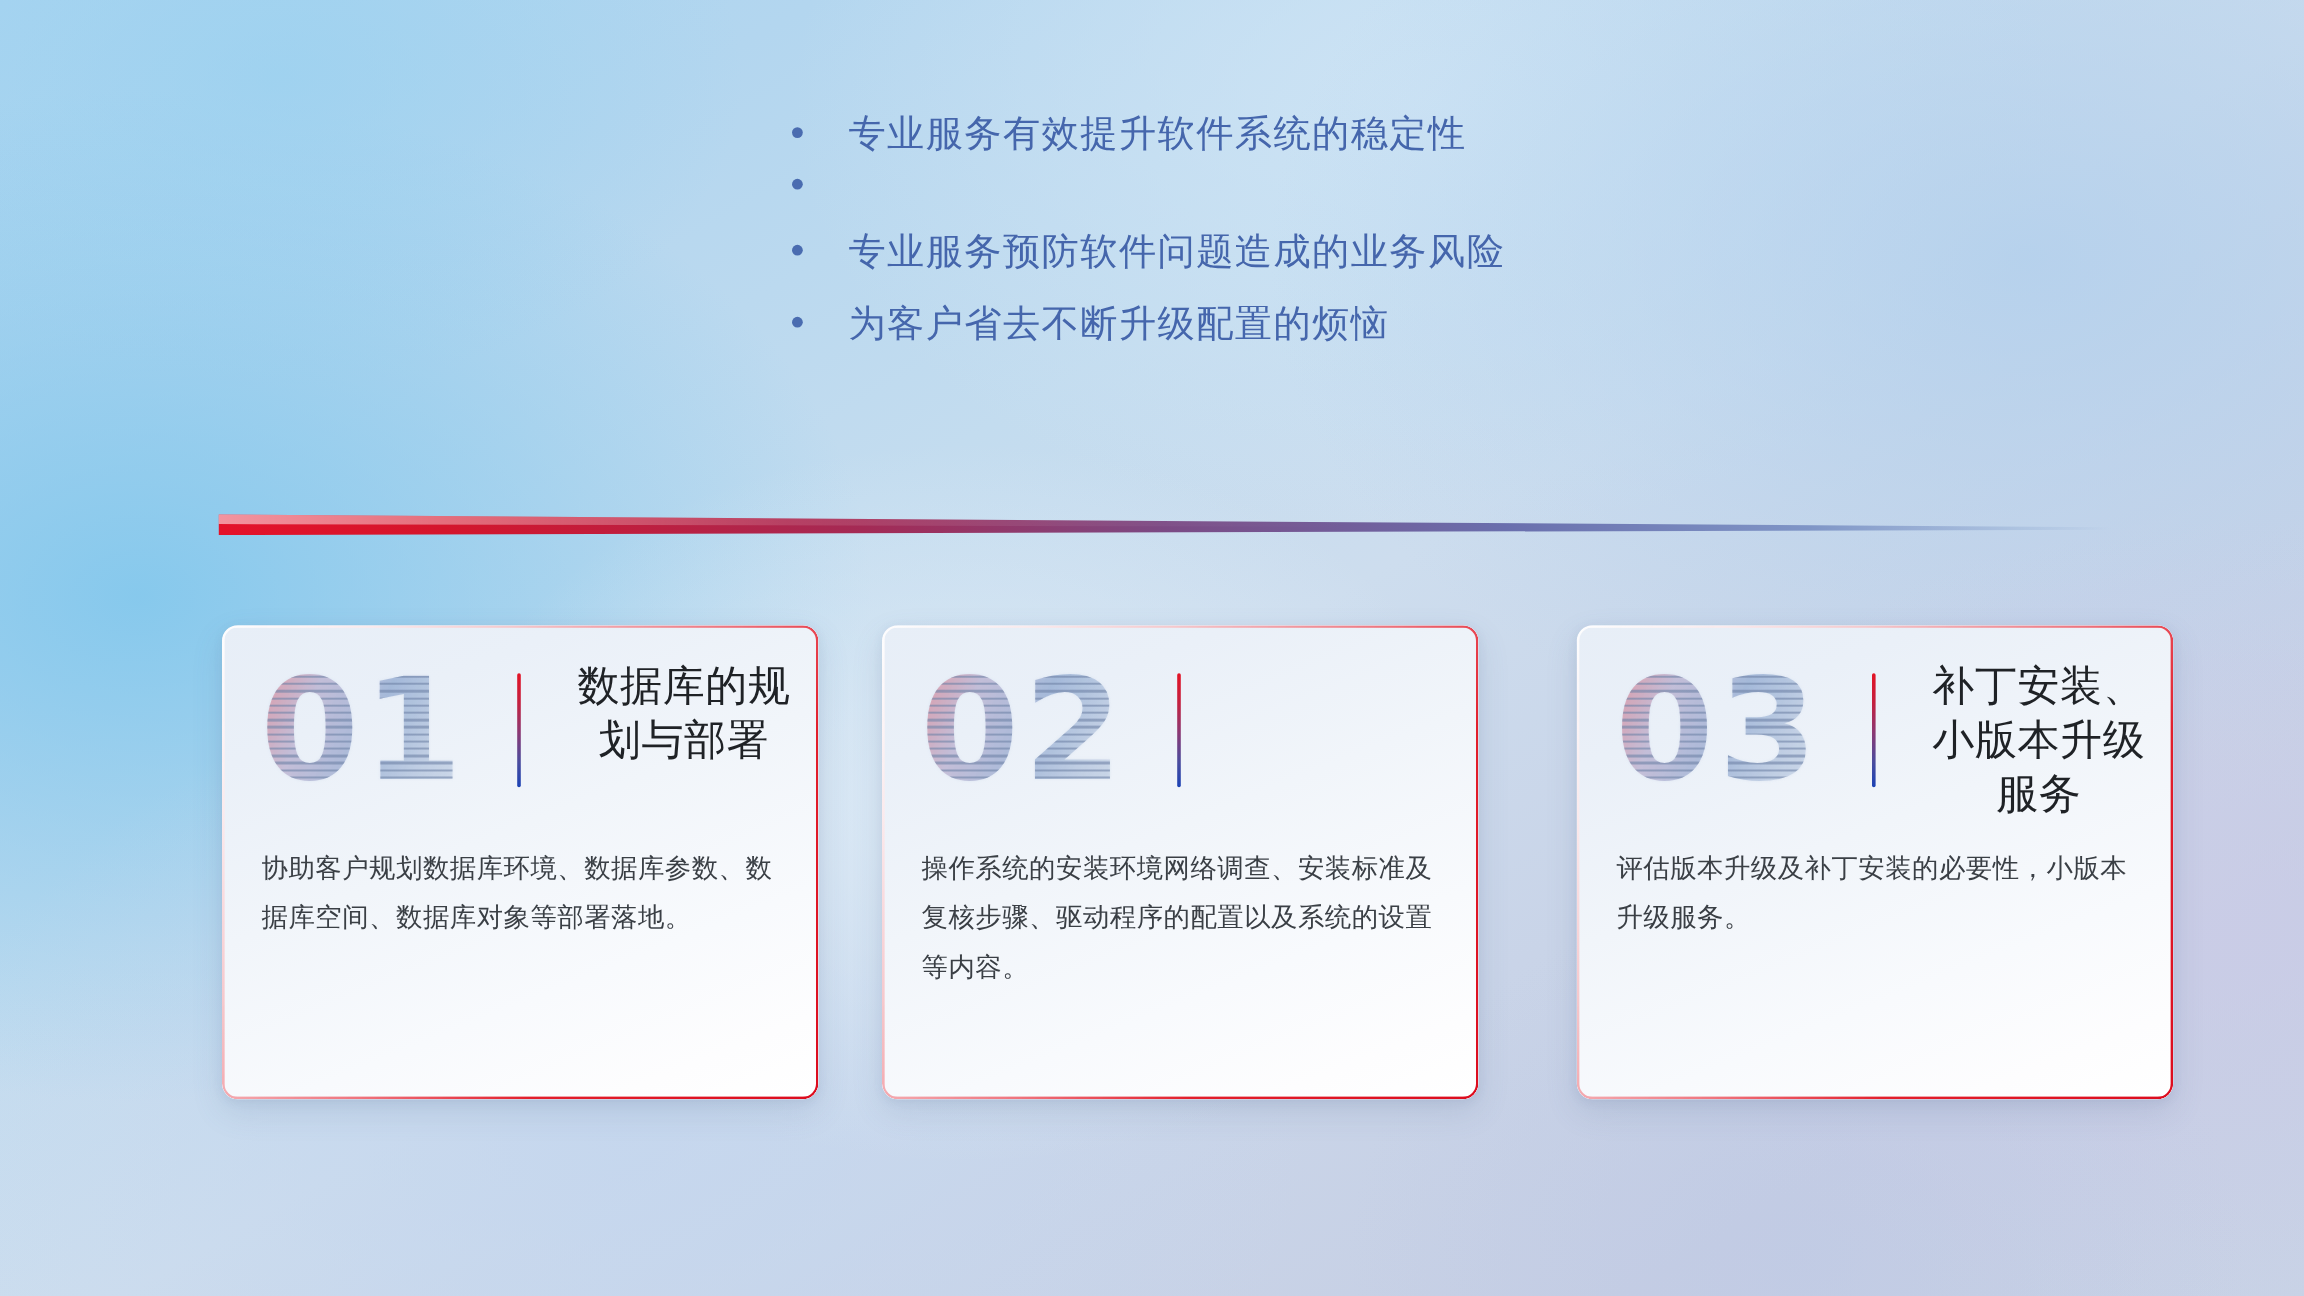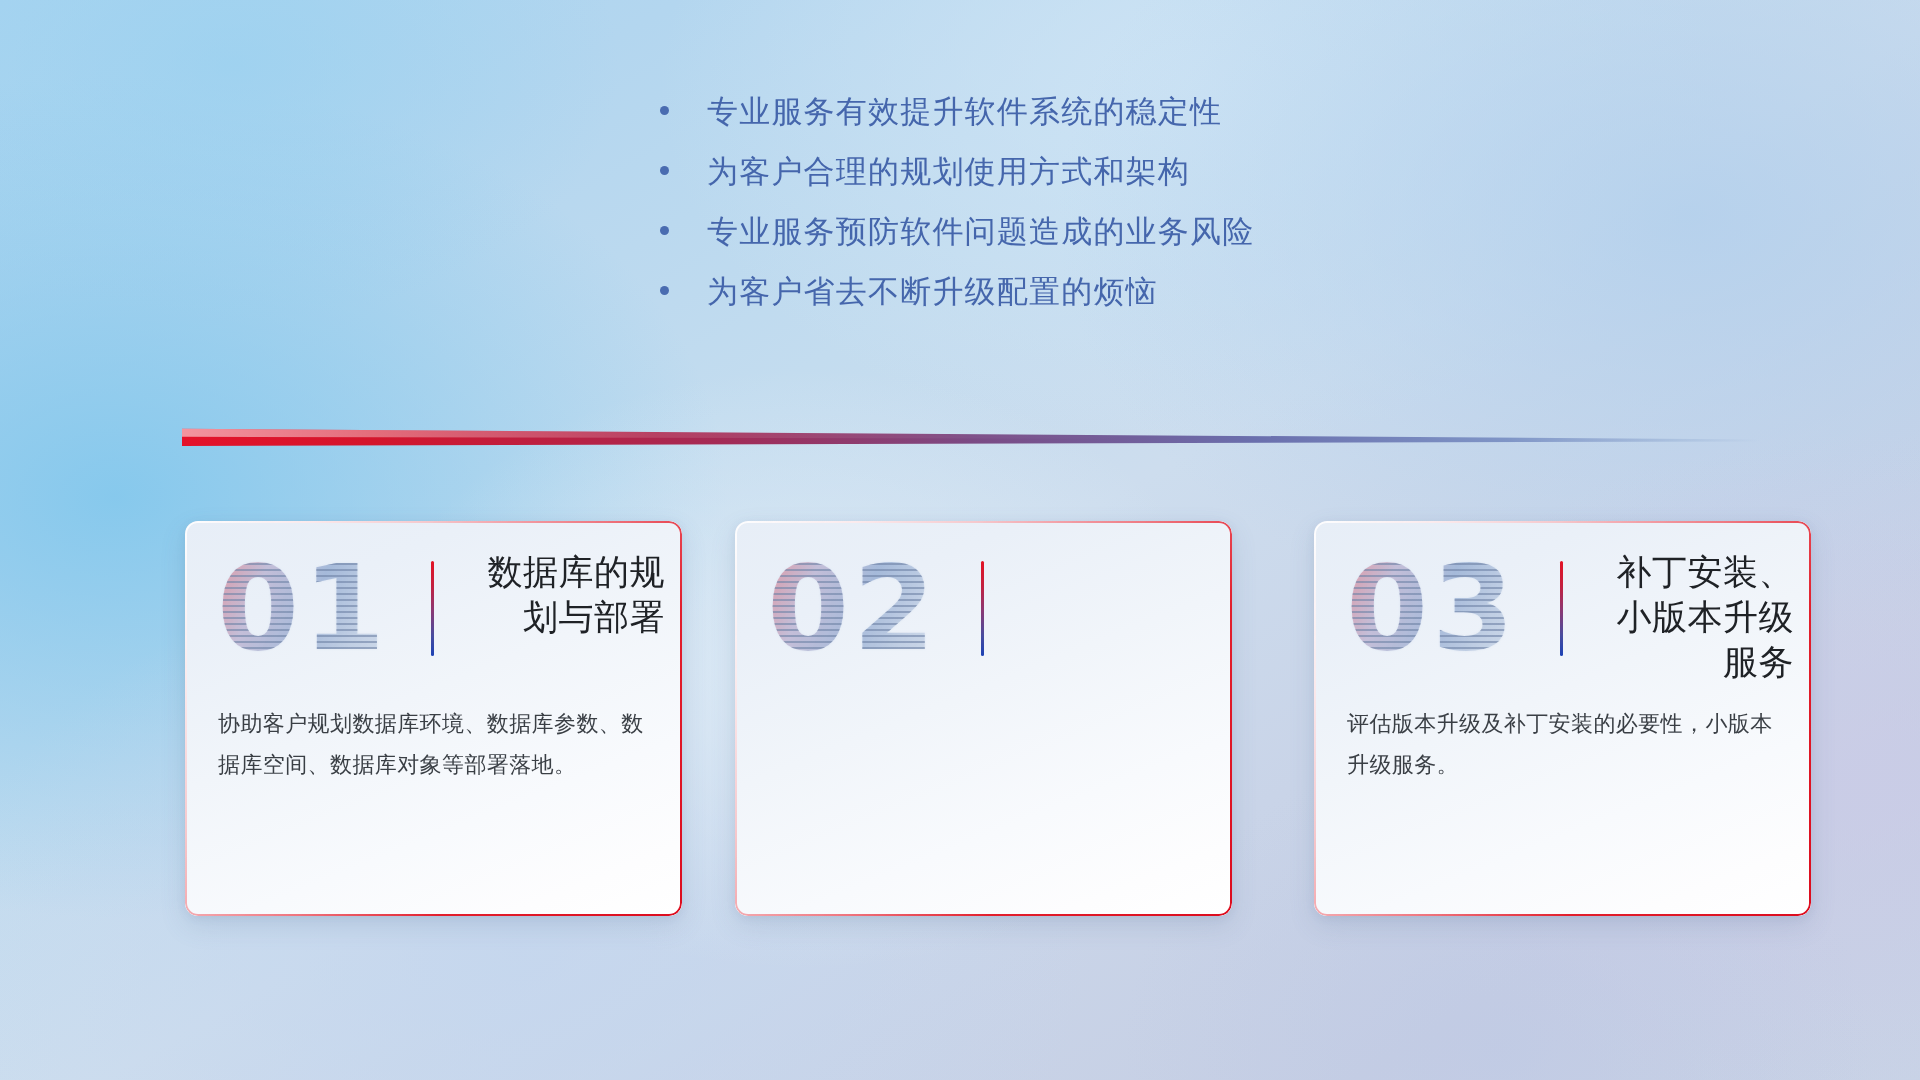--- a/index.html
+++ b/index.html
@@ -98,21 +98,21 @@
   }
 
   .vbar{
     position:absolute;left:246px;top:40px;width:3px;height:95px;border-radius:2px;
     background:linear-gradient(180deg,#e31325 0%,#c4203f 26%,#8b3873 52%,#4a4c9e 78%,#1b42b5 100%);
   }
 
   .card-title{
     position:absolute;left:290px;top:28px;width:190px;
     font-size:35px;line-height:1.29;color:#1f2226;letter-spacing:.5px;
-    font-weight:400;text-align:right;
+    font-weight:400;text-align:center;
   }
 
   .card-body{
     position:absolute;left:33px;top:183px;right:27px;
     font-size:22px;line-height:1.86;color:#3a3f45;letter-spacing:.4px;
     font-weight:400;
   }
 </style>
 </head>
 <body>
@@ -129,21 +129,20 @@
 
 <div class="stage">
 
   <div class="bullets">
     <div class="bullet-row">
       <span class="bullet-dot"></span>
       <span class="bullet-text">专业服务有效提升软件系统的稳定性</span>
     </div>
     <div class="bullet-row">
       <span class="bullet-dot"></span>
-      <span class="bullet-text">为客户合理的规划使用方式和架构</span>
     </div>
     <div class="bullet-row">
       <span class="bullet-dot"></span>
       <span class="bullet-text">专业服务预防软件问题造成的业务风险</span>
     </div>
     <div class="bullet-row">
       <span class="bullet-dot"></span>
       <span class="bullet-text">为客户省去不断升级配置的烦恼</span>
     </div>
   </div>
@@ -165,20 +164,21 @@
         <div class="card-body">协助客户规划数据库环境、数据库参数、数据库空间、数据库对象等部署落地。</div>
       </div>
     </div>
 
     <div class="card card-2">
       <div class="card-border"></div>
       <div class="card-inner">
         <div class="wm-blur">02</div>
         <div class="wm">02</div>
         <div class="vbar"></div>
+        <div class="card-body">操作系统的安装环境网络调查、安装标准及复核步骤、驱动程序的配置以及系统的设置等内容。</div>
       </div>
     </div>
 
     <div class="card card-3">
       <div class="card-border"></div>
       <div class="card-inner">
         <div class="wm-blur">03</div>
         <div class="wm">03</div>
         <div class="vbar"></div>
         <div class="card-title">补丁安装、小版本升级服务</div>

